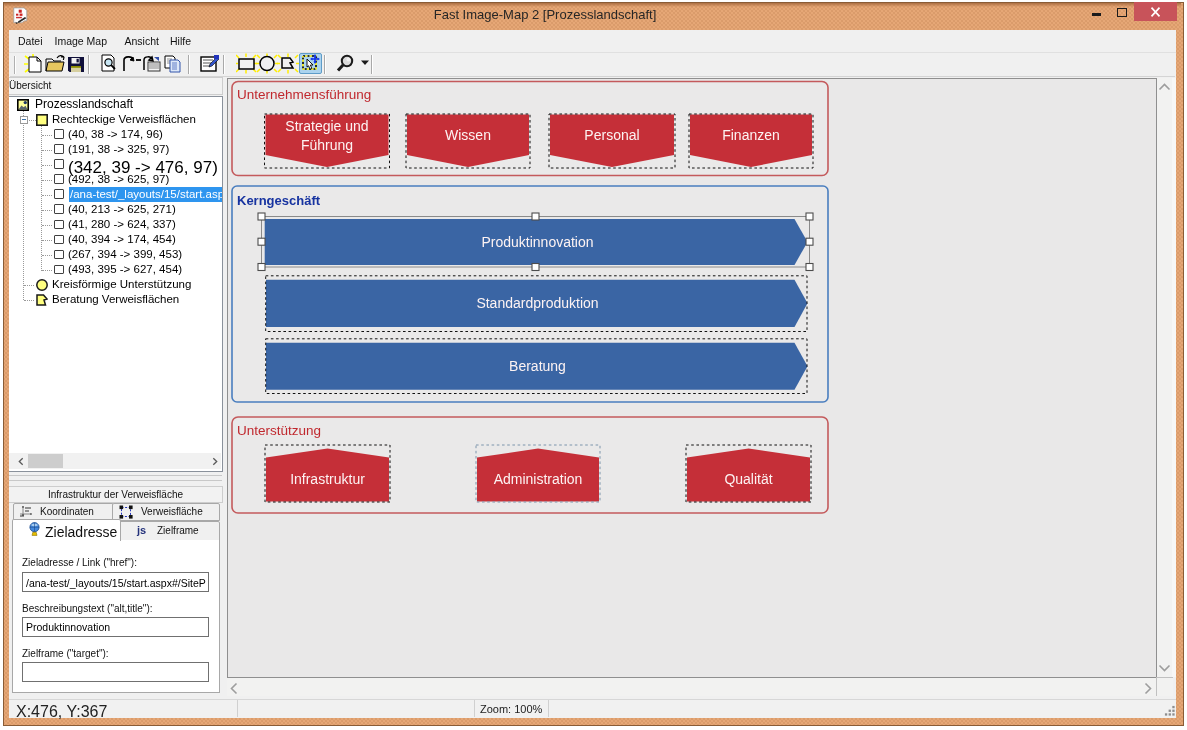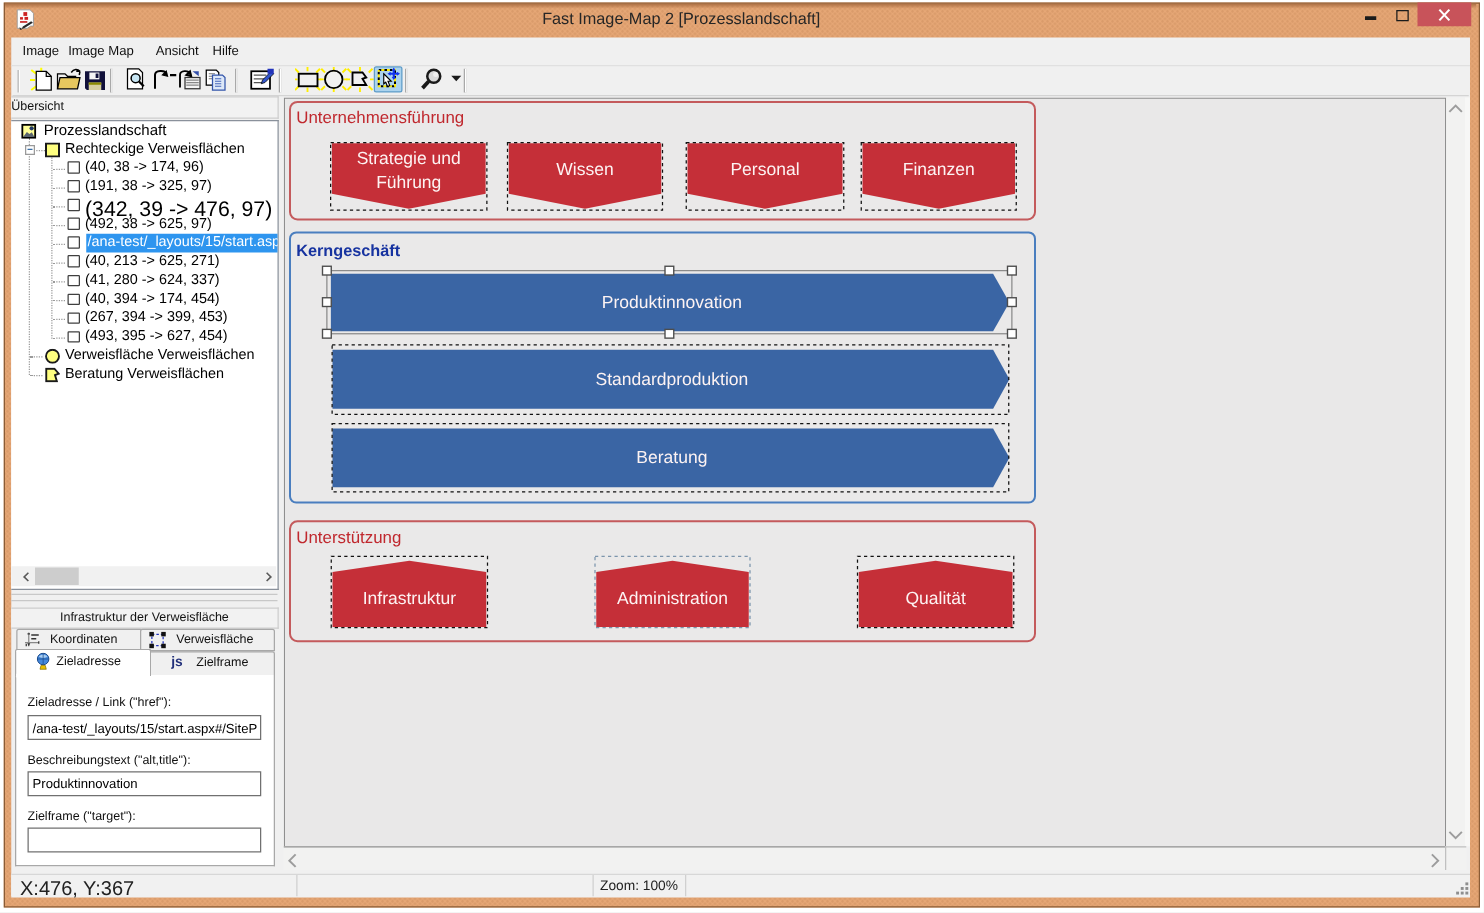--- a/index.html
+++ b/index.html
@@ -22,21 +22,21 @@
 <div class="a txt" style="left:0;top:7px;width:1090px;text-align:center;font-size:13px;color:#262626">Fast Image-Map 2 [Prozesslandschaft]</div>
 <div class="a" style="left:1092px;top:13px;width:9px;height:2.6px;background:#1b1b1b"></div>
 <div class="a" style="left:1117px;top:8px;width:8px;height:7px;border:1.6px solid #1b1b1b"></div>
 <div class="a" style="left:1134px;top:2px;width:43px;height:19px;background:#c8535a"></div>
 <svg class="a" style="left:1150px;top:7px" width="11" height="10" viewBox="0 0 11 10">
  <path d="M1.5 0.7 L9.5 9.3 M9.5 0.7 L1.5 9.3" stroke="#ffffff" stroke-width="1.7"></path>
 </svg>
 
 <div class="a" style="left:9px;top:30px;width:1167px;height:687px;background:#f0f0f0"></div>
 
-<div class="a txt" style="left:18px;top:35px;font-size:10.5px;color:#111">Image</div>
+<div class="a txt" style="left:18px;top:35px;font-size:10.5px;color:#111">Datei</div>
 <div class="a txt" style="left:54.5px;top:35px;font-size:10.5px;color:#111">Image Map</div>
 <div class="a txt" style="left:124.5px;top:35px;font-size:10.5px;color:#111">Ansicht</div>
 <div class="a txt" style="left:170px;top:35px;font-size:10.5px;color:#111">Hilfe</div>
 
 <div class="a" style="left:9px;top:52px;width:1167px;height:1px;background:#e0e0e0"></div>
 <div class="a" style="left:10px;top:76px;width:1165px;height:1px;background:#d4d4d4"></div>
 <div class="a" style="left:14px;top:56px;width:1px;height:18px;background:#ffffff;border-left:1px solid #b0b0b0"></div>
 
 <svg class="a" style="left:24px;top:54px" width="300" height="20" viewBox="0 0 300 20">
 
@@ -179,21 +179,21 @@
 <div class="a" style="left:42px;top:255.1px;width:10px;border-top:1px dotted #9a9a9a"></div>
 <div class="a" style="left:54px;top:249.6px;width:7.6px;height:7.6px;background:#fff;border:1.3px solid #404040;border-radius:1px"></div>
 <div class="a txt" style="left:68px;top:248.2px;font-size:11.5px;color:#000">(267, 394 -&gt; 399, 453)</div>
 <div class="a" style="left:42px;top:270.1px;width:10px;border-top:1px dotted #9a9a9a"></div>
 <div class="a" style="left:54px;top:264.6px;width:7.6px;height:7.6px;background:#fff;border:1.3px solid #404040;border-radius:1px"></div>
 <div class="a txt" style="left:68px;top:263.2px;font-size:11.5px;color:#000">(493, 395 -&gt; 627, 454)</div>
 <div class="a" style="left:24px;top:285.2px;width:10px;border-top:1px dotted #9a9a9a"></div>
 <svg class="a" style="left:36px;top:279.3px" width="12" height="12" viewBox="0 0 12 12">
 <circle cx="6" cy="6" r="5.2" fill="#ffff80" stroke="#1a1a1a" stroke-width="1.5"></circle>
 </svg>
-<div class="a txt" style="left:52px;top:278.3px;font-size:11.5px;color:#000">Verweisfläche Verweisflächen</div>
+<div class="a txt" style="left:52px;top:278.3px;font-size:11.5px;color:#000">Kreisförmige Unterstützung</div>
 <div class="a" style="left:24px;top:300.2px;width:10px;border-top:1px dotted #9a9a9a"></div>
 <svg class="a" style="left:36px;top:294.4px" width="12" height="12" viewBox="0 0 12 12">
 <path d="M1 1 L7.5 1 L11 5 L8 6 L9.5 11 L1 11 Z" fill="#ffff80" stroke="#1a1a1a" stroke-width="1.5"></path>
 </svg>
 <div class="a txt" style="left:52px;top:293.4px;font-size:11.5px;color:#000">Beratung Verweisflächen</div>
 
 <div class="a" style="left:9px;top:453px;width:212px;height:16px;background:#f1f1f1"></div>
 <svg class="a" style="left:18px;top:457px" width="6" height="9" viewBox="0 0 6 9">
     <path d="M4.7 1.2 L1.3 4.5 L4.7 7.8" fill="none" stroke="#5a5a5a" stroke-width="1.3"></path>
   </svg>
@@ -231,21 +231,21 @@
 <div class="a txt" style="left:157px;top:525px;font-size:10px;color:#111">Zielframe</div>
 <div class="a" style="left:12px;top:540px;width:206px;height:152px;background:#fff;border:1px solid #a8a8a8;border-top:none"></div>
 <div class="a" style="left:12px;top:519px;width:107px;height:21px;background:#fff;border:1px solid #a8a8a8;border-bottom:none;border-radius:2px 2px 0 0"></div>
 <div class="a" style="left:13px;top:539px;width:105px;height:3px;background:#fff"></div>
 <svg class="a" style="left:28px;top:522px" width="13" height="15" viewBox="0 0 13 15">
  <circle cx="6.5" cy="5.2" r="4.6" fill="#4488dd" stroke="#1a4a8a" stroke-width="0.8"></circle>
  <path d="M3 3 C4.4 1.3 8.6 1.3 10 3 C8.6 4.8 4.4 4.8 3 3 Z" fill="#a8cdf0"></path>
  <path d="M6.5 0.6 L6.5 9.8 M2 5.2 L11 5.2" stroke="#1a4a8a" stroke-width="0.6" fill="none"></path>
  <path d="M4.8 10.3 L8.2 10.3 L9 13.4 L4 13.4 Z" fill="#e8c000" stroke="#8a7000" stroke-width="0.6"></path>
 </svg>
-<div class="a txt" style="left:45px;top:524px;font-size:10px;color:#111">Zieladresse</div>
+<div class="a txt" style="left:45px;top:524px;font-size:14px;color:#111">Zieladresse</div>
 
 <div class="a txt" style="left:22px;top:557px;font-size:10px;color:#111">Zieladresse / Link ("href"):</div>
 <div class="a" style="left:22px;top:572px;width:185px;height:18px;background:#fff;border:1px solid #707070"></div>
 <div class="a txt" style="left:26px;top:577px;font-size:10.5px;color:#000;width:180px;overflow:hidden">/ana-test/_layouts/15/start.aspx#/SiteP</div>
 <div class="a txt" style="left:22px;top:603px;font-size:10px;color:#111">Beschreibungstext ("alt,title"):</div>
 <div class="a" style="left:22px;top:617px;width:185px;height:18px;background:#fff;border:1px solid #707070"></div>
 <div class="a txt" style="left:26px;top:621px;font-size:10.5px;color:#000">Produktinnovation</div>
 <div class="a txt" style="left:22px;top:648px;font-size:10px;color:#111">Zielframe ("target"):</div>
 <div class="a" style="left:22px;top:662px;width:185px;height:18px;background:#fff;border:1px solid #707070"></div>
 

